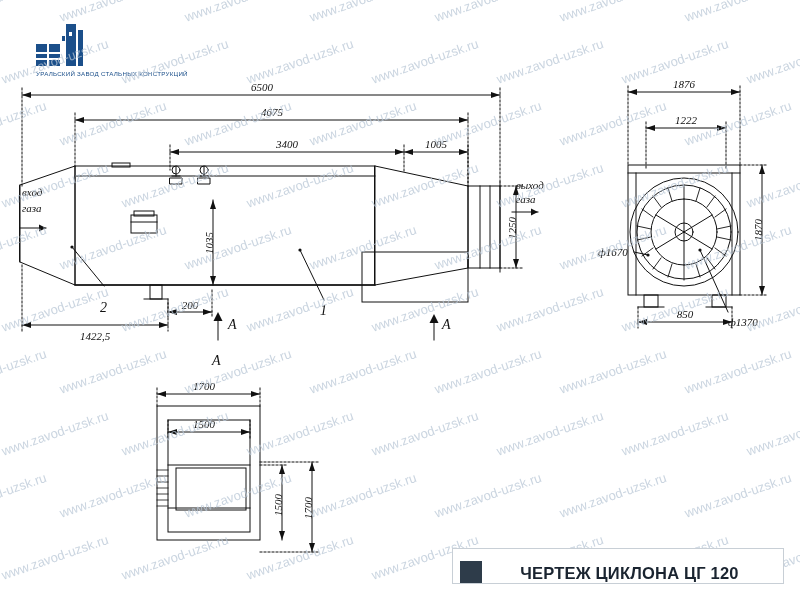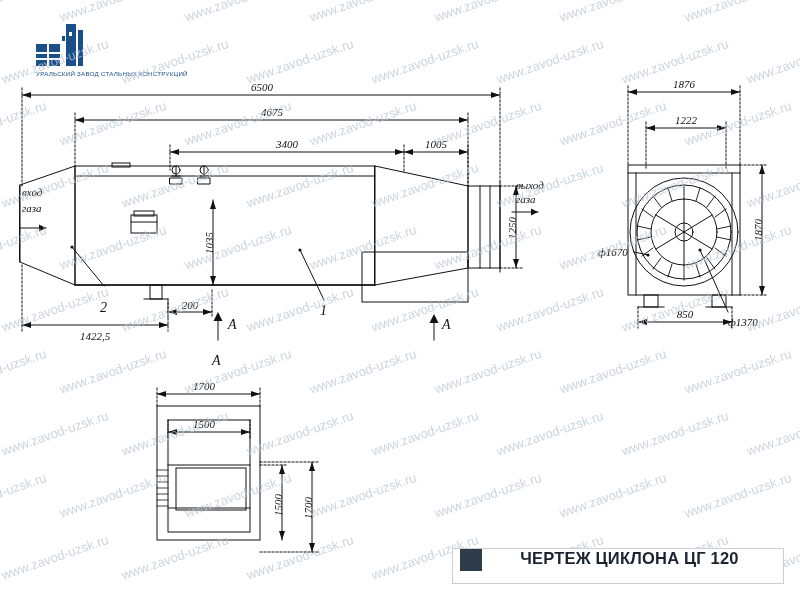--- a/index.html
+++ b/index.html
@@ -67,21 +67,21 @@
   
   #caption {
     position: absolute;
     left: 452px;
     top: 548px;
     width: 330px;
     height: 34px;
     background: #ffffff;
     border: 1px solid #c8cfd6;
     display: flex;
-    align-items: flex-start;
+    align-items: flex-end;
     z-index: 50;
   }
   #caption .swatch {
     width: 22px;
     height: 22px;
     margin-left: 7px;
     background: #2e3c4a;
     flex: 0 0 auto;
   }
   #caption .ctext {

